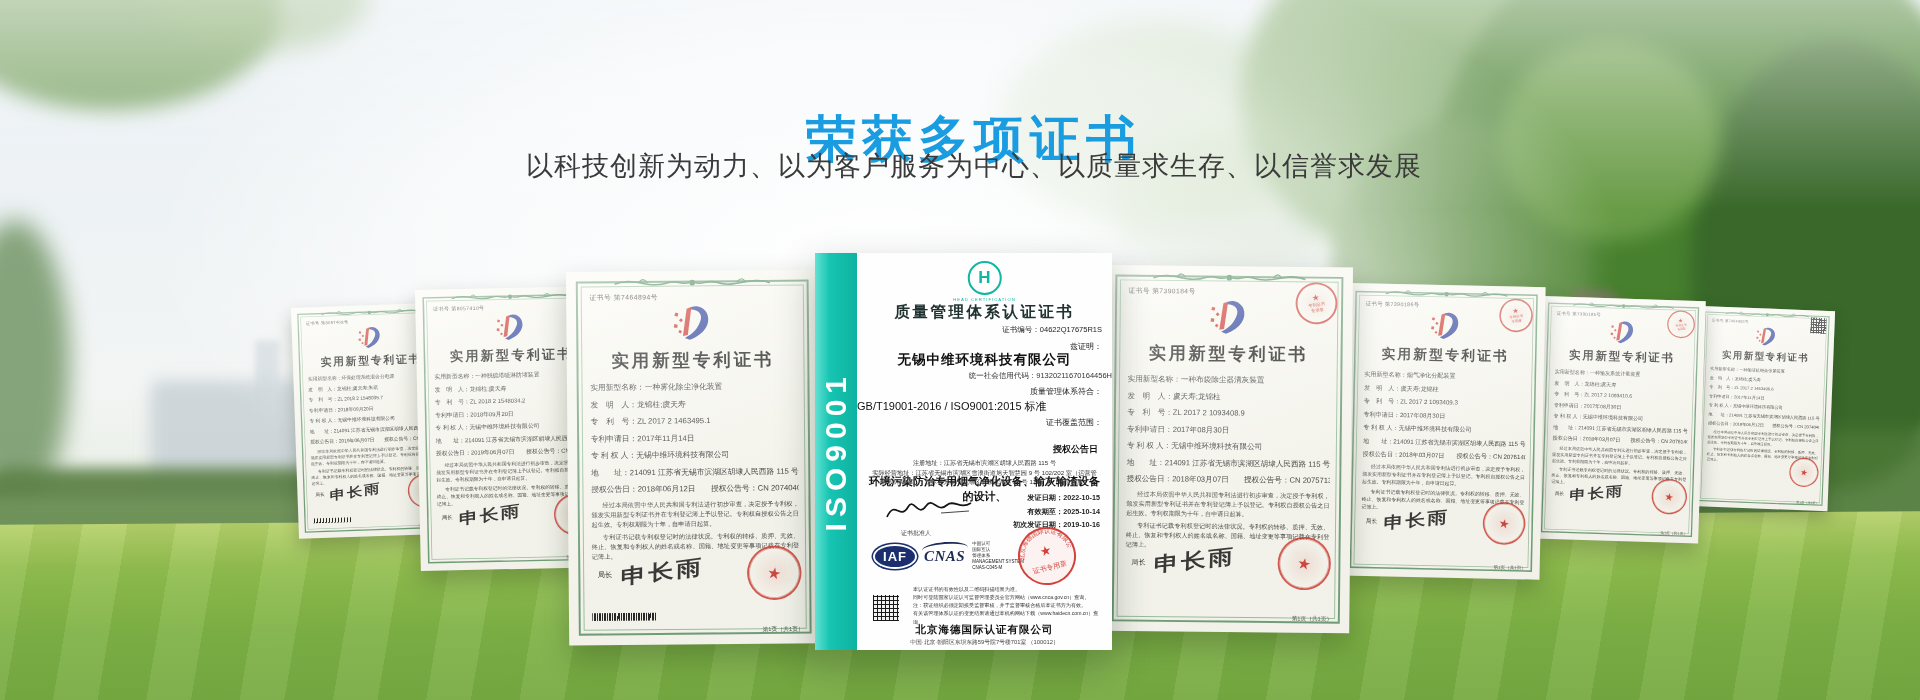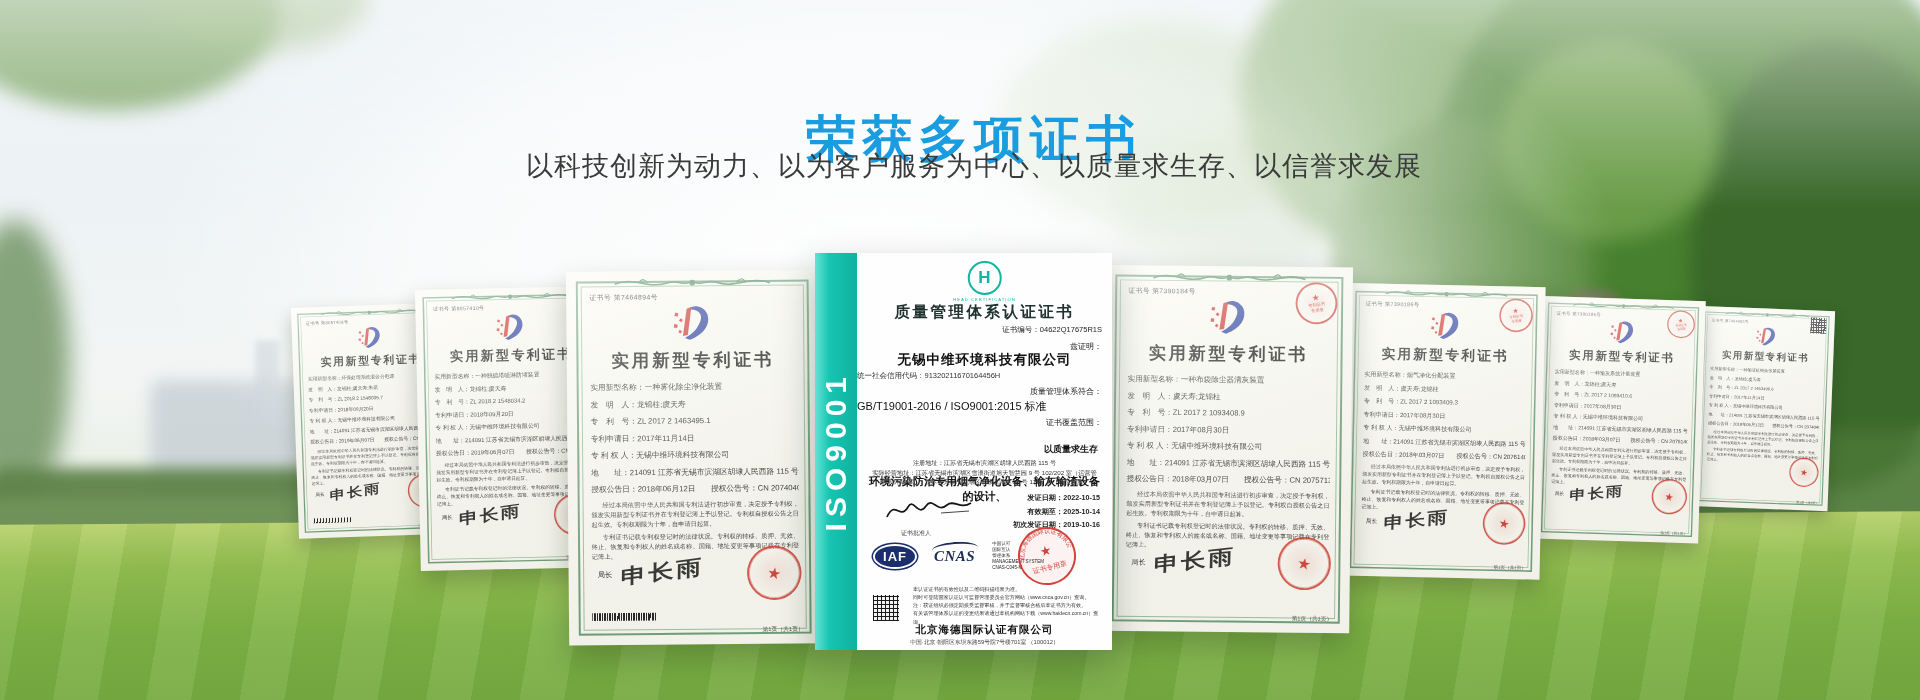--- a/index.html
+++ b/index.html
@@ -90,31 +90,31 @@
   .iso-body{position:relative;flex:1;background:#fefefe;}
   .hlogo{position:absolute;top:8px;left:50%;transform:translateX(-50%);text-align:center;}
   .hlogo .ring{width:30px;height:30px;margin:0 auto;border:2.5px solid #12b5a3;border-radius:50%;
     display:flex;align-items:center;justify-content:center;color:#12b5a3;font-weight:bold;font-size:17px;}
   .hlogo .cap{font-size:4.2px;letter-spacing:1px;color:#12b5a3;margin-top:2px;}
   .iso-title{position:absolute;top:49px;left:0;right:0;text-align:center;
     font-size:15.5px;font-weight:bold;letter-spacing:2.5px;color:#20322f;}
   .iso-certno{position:absolute;top:72px;right:10px;font-size:7.5px;color:#222;}
   .iso-zz{position:absolute;top:88px;right:10px;font-size:8px;color:#222;}
   .iso-co{position:absolute;top:98px;left:0;right:0;text-align:center;font-size:13.5px;font-weight:bold;letter-spacing:1px;color:#111;}
-  .iso-code{position:absolute;top:118px;left:0;right:0;text-align:left;font-size:7.5px;color:#333;}
+  .iso-code{position:absolute;top:118px;left:0;right:0;text-align:right;font-size:7.5px;color:#333;}
   .iso-syslab{position:absolute;top:133px;right:10px;font-size:8px;color:#222;margin-left:22px;}
   .iso-std{position:absolute;top:146px;left:0;right:0;text-align:left;font-size:11px;font-weight:normal;color:#111;}
   .iso-scopelab{position:absolute;top:164px;right:10px;font-size:8px;color:#222;}
   .iso-scope1{position:absolute;top:177px;left:8px;right:8px;text-align:center;font-size:11px;font-weight:bold;color:#111;margin-top:44px;}
   .iso-scope2{position:absolute;top:190px;right:14px;font-size:9px;font-weight:bold;color:#111;}
   .iso-addr{position:absolute;top:205px;left:6px;right:6px;text-align:center;font-size:6.2px;line-height:1.55;color:#333;}
   .iso-sig{position:absolute;left:26px;top:242px;}
   .iso-sigcap{position:absolute;left:44px;top:276px;font-size:6px;color:#444;}
   .iso-dates{position:absolute;right:12px;top:238px;text-align:right;font-size:7.2px;line-height:1.9;color:#222;font-weight:bold;}
-  .iso-logos{position:absolute;left:16px;top:288px;display:flex;align-items:center;gap:17px;}
+  .iso-logos{position:absolute;left:16px;top:288px;display:flex;align-items:center;gap:7px;}
   .iaf{width:44px;height:25px;border-radius:50%;background:#1b2f6e;color:#fff;display:flex;align-items:center;justify-content:center;
     font-weight:bold;font-size:13px;letter-spacing:1px;box-shadow:inset 0 0 0 2px #fff,0 0 0 1.5px #1b2f6e;}
   .cnas{position:relative;color:#1d2b56;font-weight:bold;font-style:italic;font-size:15px;letter-spacing:.5px;font-family:Liberation Serif, serif;}
   .cnas::before{content:"";position:absolute;left:-2px;top:-6px;width:46px;height:12px;border:0;
     border-top:2px solid #1d2b56;border-radius:50%;transform:rotate(-4deg);}
   .accred{font-size:4.5px;line-height:1.35;color:#222;}
   .iso-stamp{position:absolute;right:34px;top:272px;transform:rotate(-14deg);opacity:.92;}
   .iso-notes{position:absolute;left:56px;top:332px;right:8px;font-size:5.1px;line-height:1.6;color:#333;}
   .iso-qr{position:absolute;left:16px;top:342px;width:26px;height:26px;background:#fff;
     background-image:repeating-linear-gradient(0deg,#1a1a1a 0 1.5px,transparent 1.5px 4px),
@@ -166,21 +166,21 @@
         </div>
         <div class="iso-title">质量管理体系认证证书</div>
         <div class="iso-certno">证书编号：04622Q17675R1S</div>
         <div class="iso-zz">兹证明：</div>
         <div class="iso-co">无锡中维环境科技有限公司</div>
         <div class="iso-code">统一社会信用代码：91320211670164456H</div>
         <div class="iso-syslab">质量管理体系符合：</div>
         <div class="iso-std">GB/T19001-2016 / ISO9001:2015 标准</div>
         <div class="iso-scopelab">证书覆盖范围：</div>
         <div class="iso-scope1">环境污染防治专用烟气净化设备、输灰输渣设备的设计、</div>
-        <div class="iso-scope2">以质量求生存</div>
+        <div class="iso-scope2">授权公告日</div>
         <div class="iso-addr">
           <div>注册地址：江苏省无锡市滨湖区胡埭人民西路 115 号</div>
           <div>实际经营地址：江苏省无锡市滨湖区雪浪街道旭天智慧园 9 号 102/202 室（运营管</div>
           <div>理/设计场所）；江苏省无锡市滨湖区胡埭溪鸿路 26 号 12#厂房（制造场所）</div>
         </div>
         <svg class="iso-sig" width="92" height="30" viewBox="0 0 92 30">
           <path d="M4,22 C12,4 17,26 25,12 C31,2 35,23 43,11 C50,1 54,19 64,10 C71,4 77,15 88,8" stroke="#151515" stroke-width="1.7" fill="none"></path>
           <path d="M58,18 L86,16" stroke="#151515" stroke-width="0.8" fill="none"></path>
         </svg>
         <div class="iso-sigcap">证书批准人</div>

